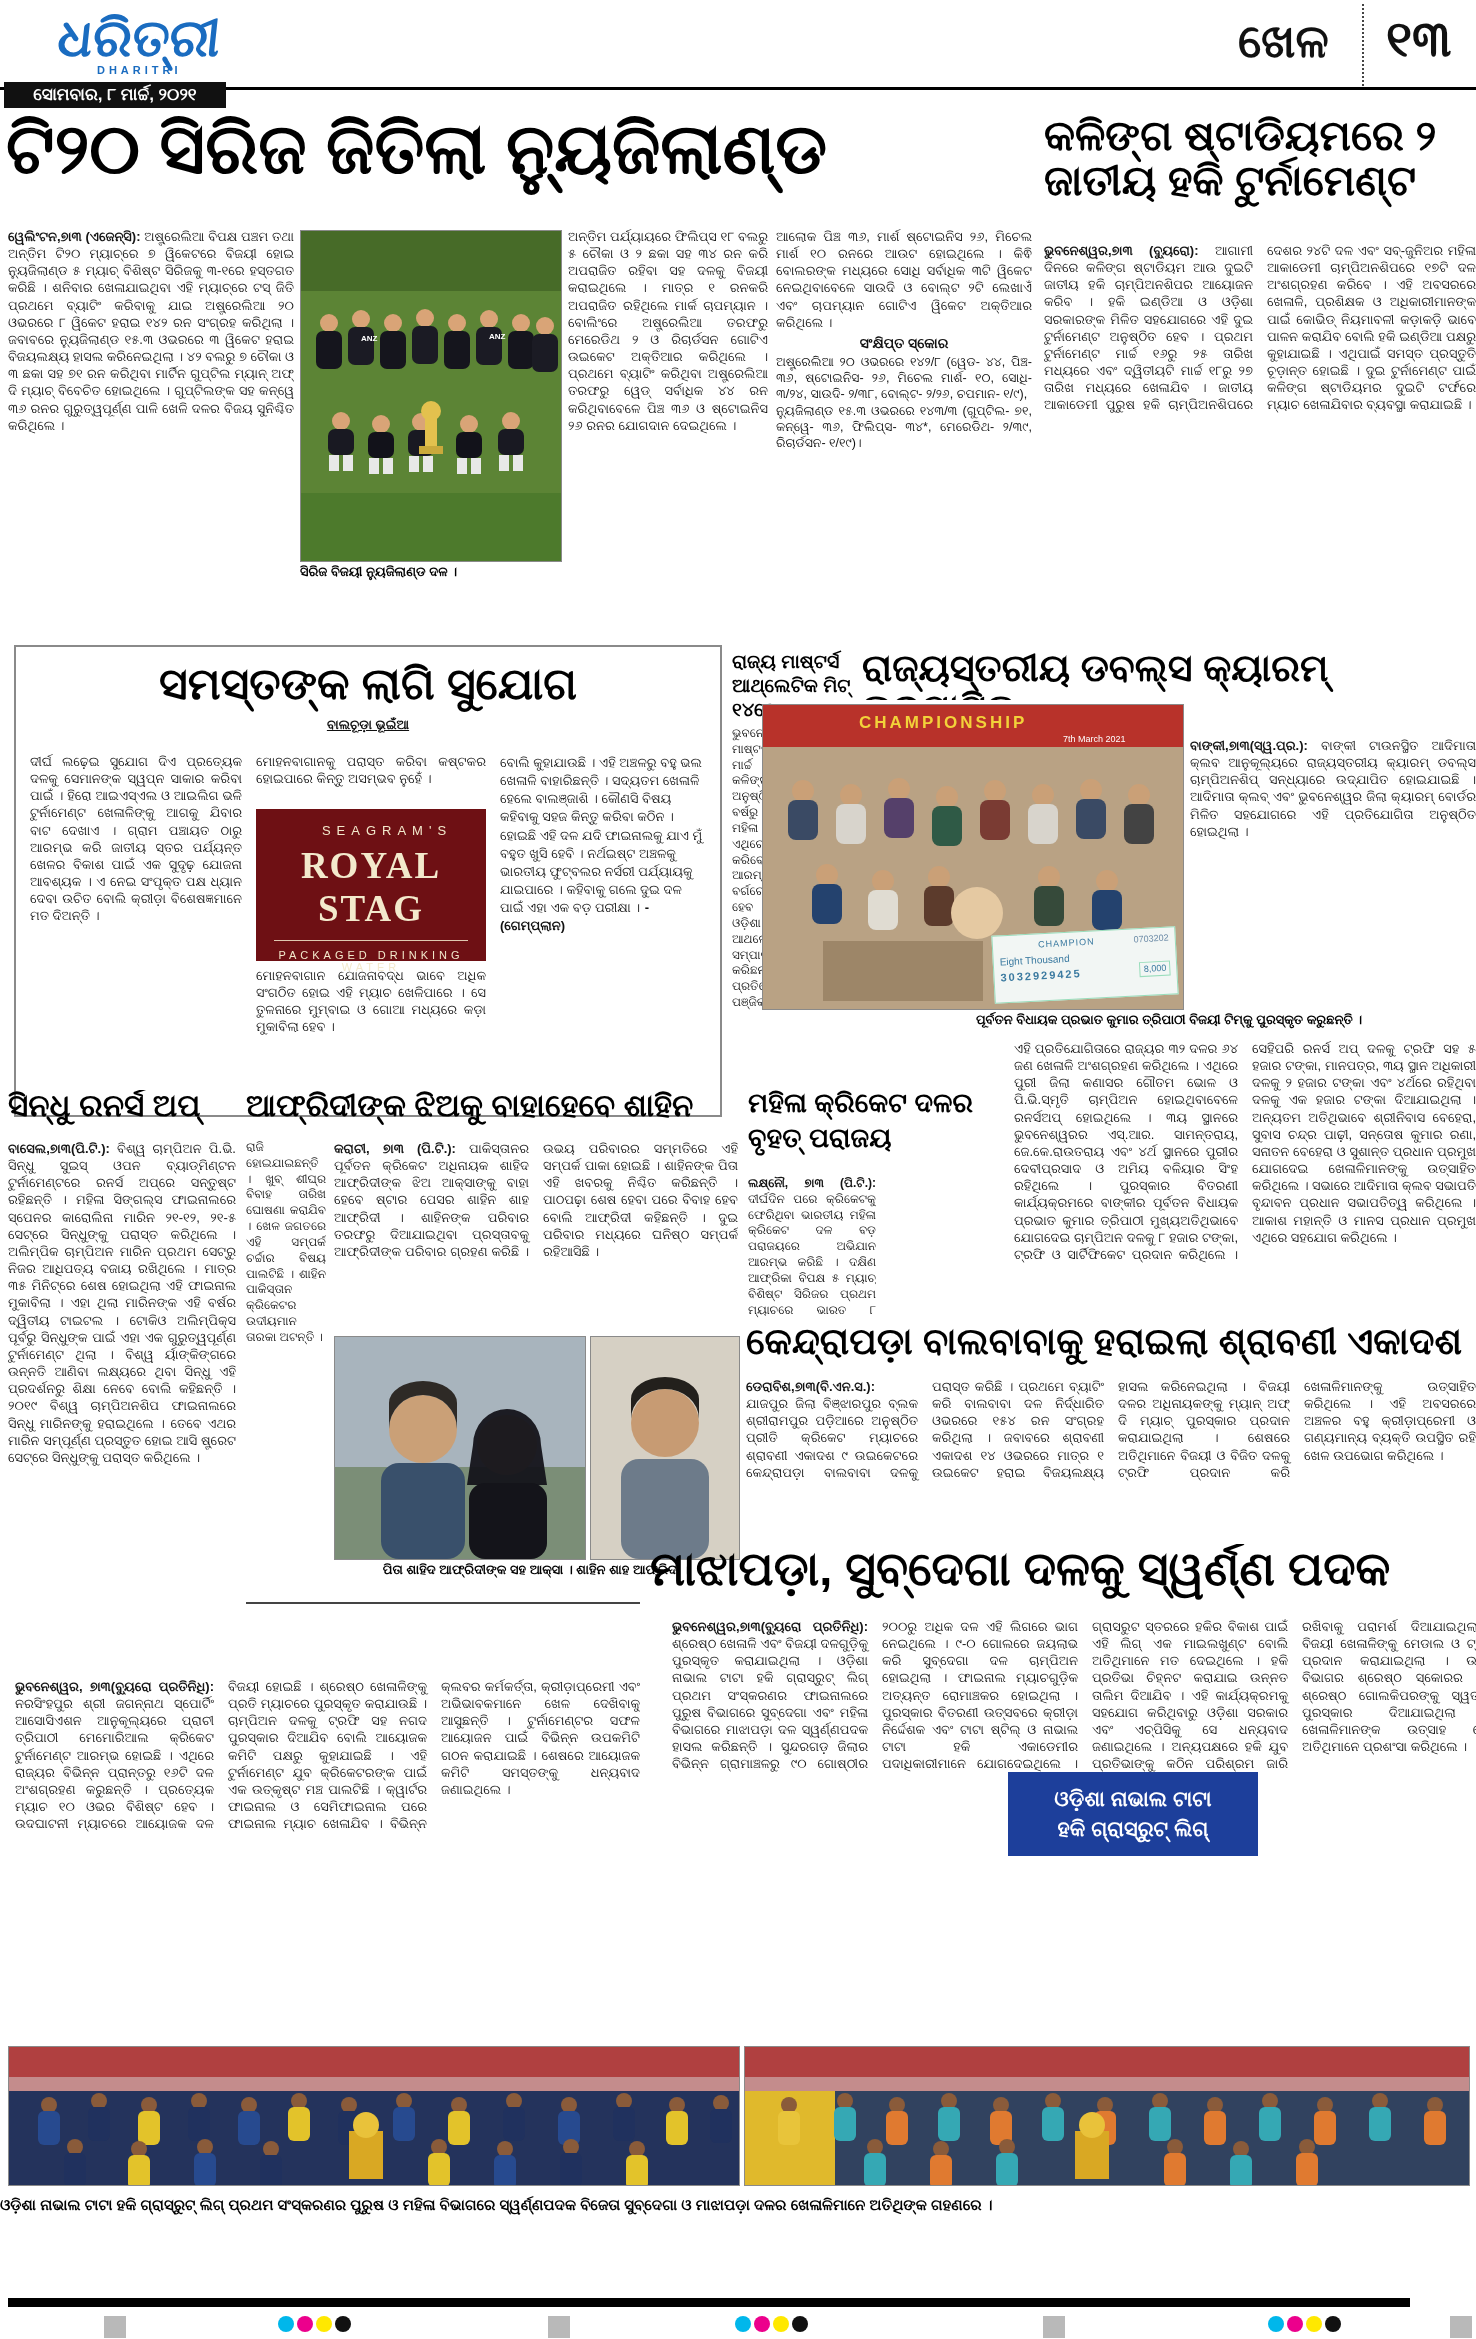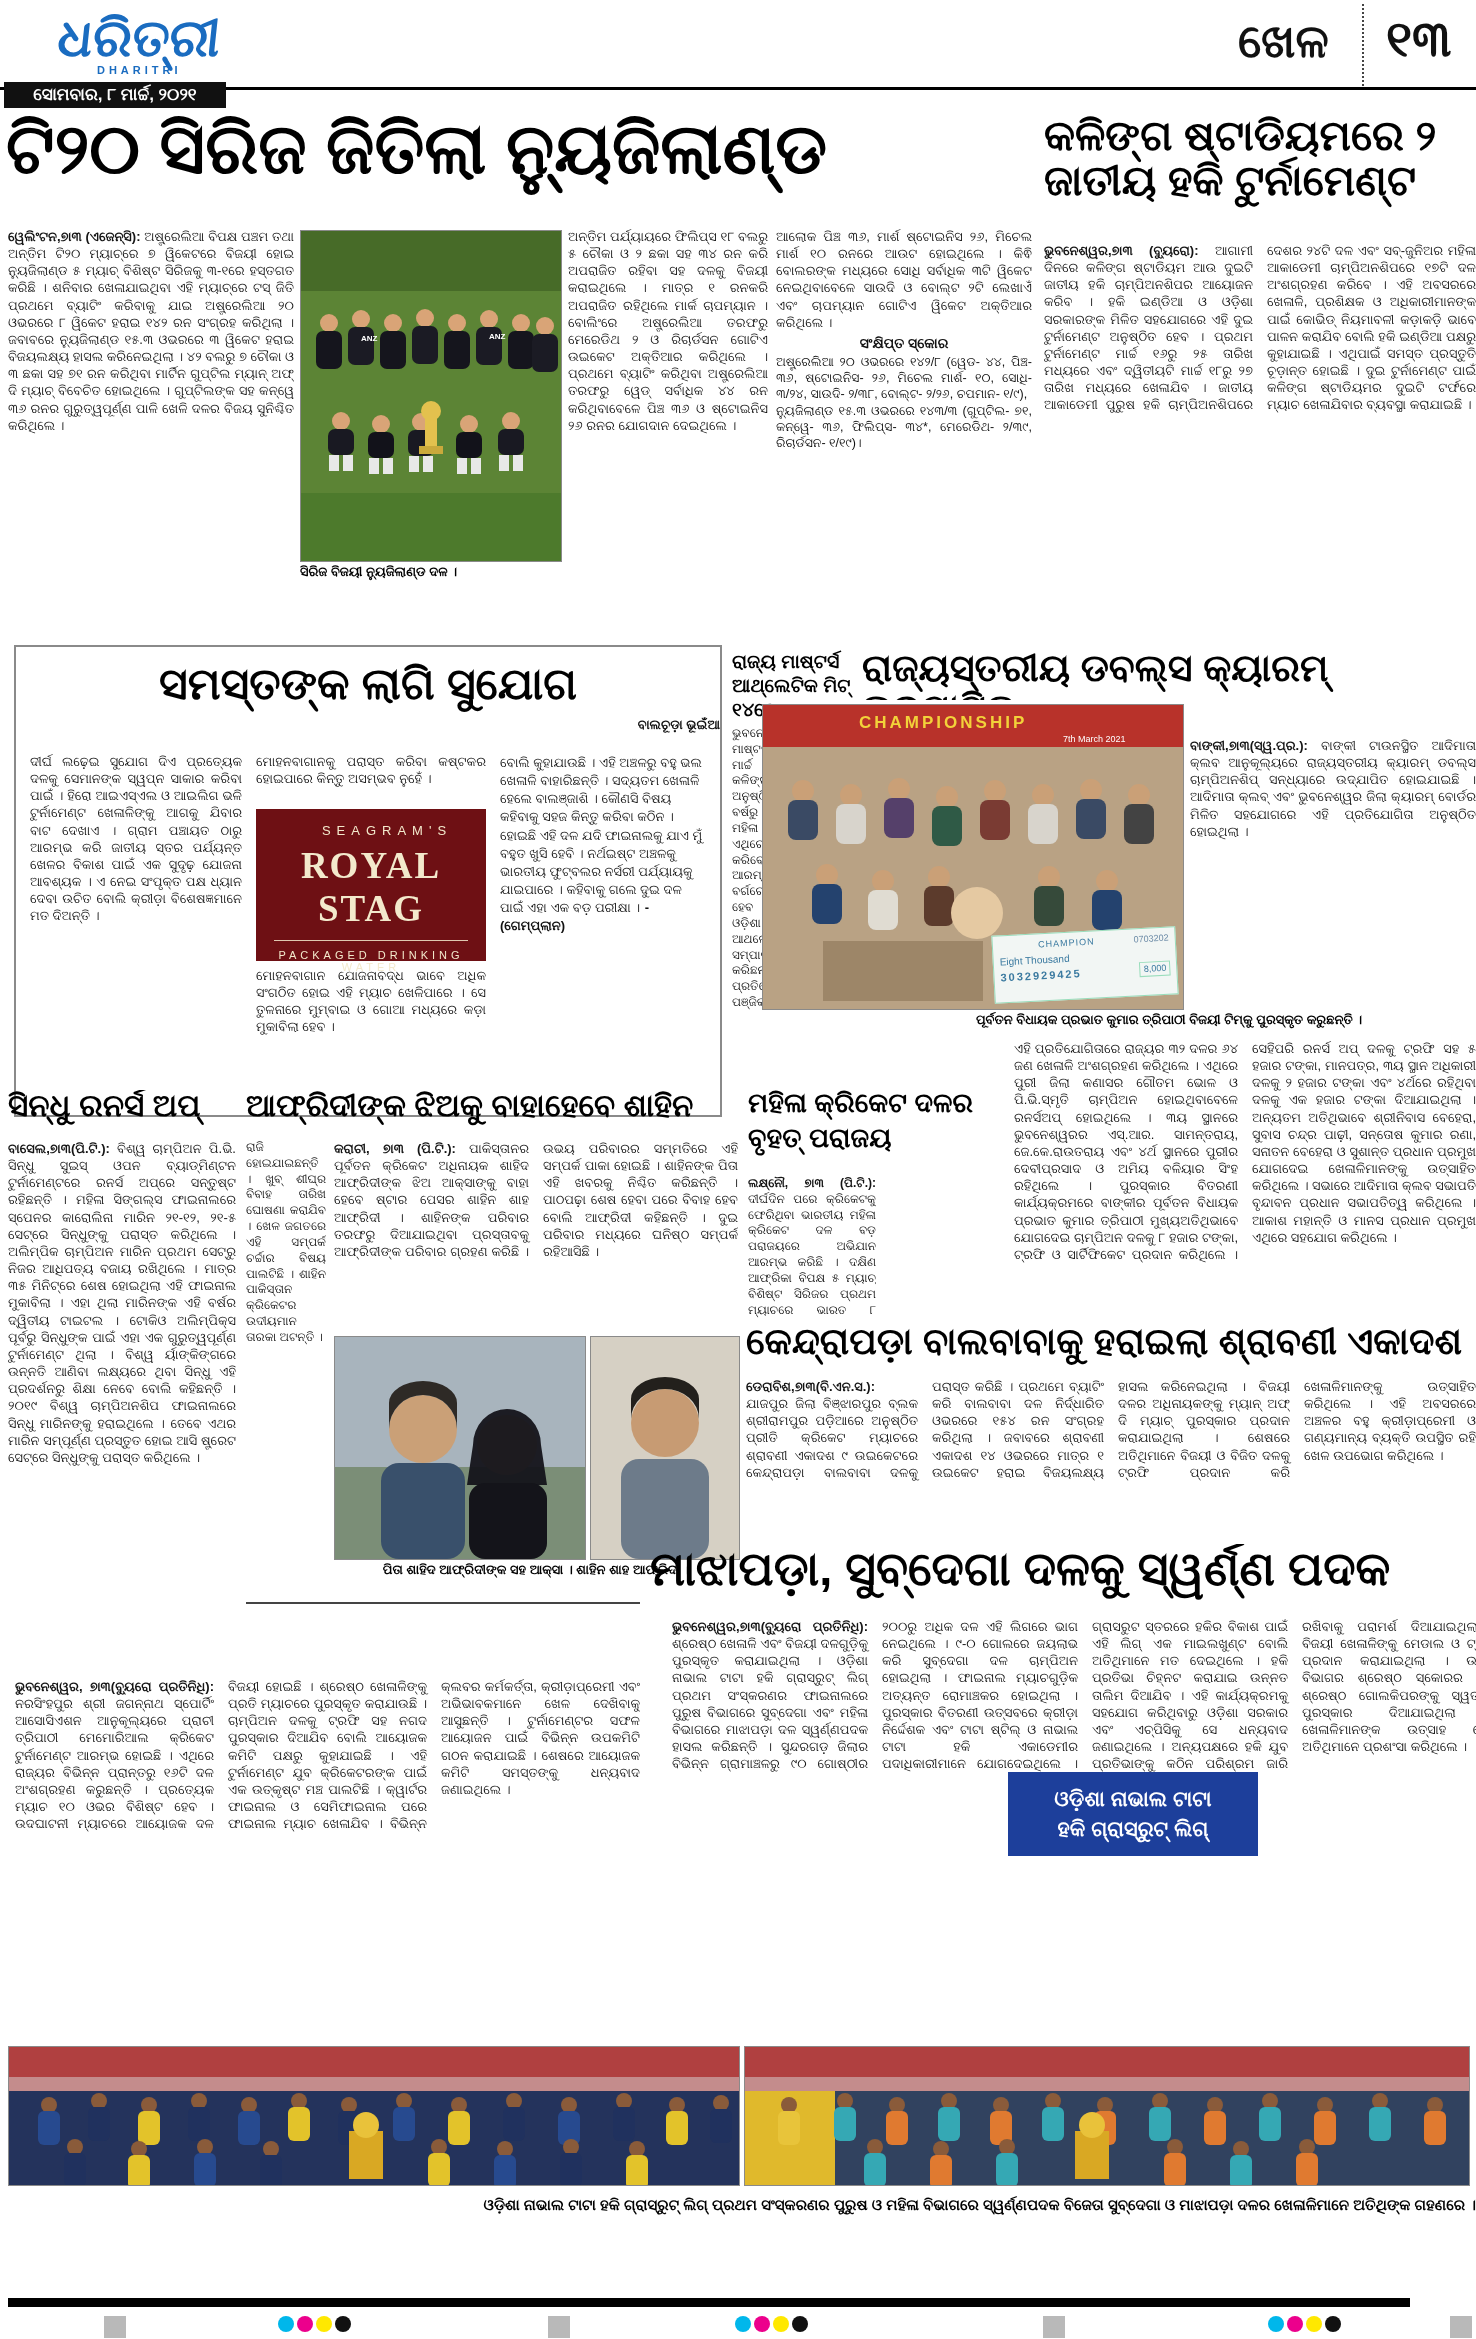--- a/index.html
+++ b/index.html
@@ -113,21 +113,21 @@
     <div>କଳିଙ୍ଗ ଷ୍ଟାଡିୟମରେ ୨</div>
     <div>ଜାତୀୟ ହକି ଟୁର୍ନାମେଣ୍ଟ</div>
   </div>
   <div class="abs body-text cols2 clip" style="left:1044px;top:242px;width:432px;height:378px;">
     <b class="dateline">ଭୁବନେଶ୍ୱର,୭ା୩ (ବ୍ୟୁରୋ):</b>
     <span>ଆଗାମୀ ଦିନରେ କଳିଙ୍ଗ ଷ୍ଟାଡିୟମ ଆଉ ଦୁଇଟି ଜାତୀୟ ହକି ଚାମ୍ପିଅନଶିପର ଆୟୋଜନ କରିବ । ହକି ଇଣ୍ଡିଆ ଓ ଓଡ଼ିଶା ସରକାରଙ୍କ ମିଳିତ ସହଯୋଗରେ ଏହି ଦୁଇ ଟୁର୍ନାମେଣ୍ଟ ଅନୁଷ୍ଠିତ ହେବ । ପ୍ରଥମ ଟୁର୍ନାମେଣ୍ଟ ମାର୍ଚ୍ଚ ୧୬ରୁ ୨୫ ତାରିଖ ମଧ୍ୟରେ ଏବଂ ଦ୍ୱିତୀୟଟି ମାର୍ଚ୍ଚ ୧୮ରୁ ୨୭ ତାରିଖ ମଧ୍ୟରେ ଖେଳାଯିବ । ଜାତୀୟ ଆକାଡେମୀ ପୁରୁଷ ହକି ଚାମ୍ପିଅନଶିପରେ ଦେଶର ୨୪ଟି ଦଳ ଏବଂ ସବ୍-ଜୁନିଅର ମହିଳା ଆକାଡେମୀ ଚାମ୍ପିଅନଶିପରେ ୧୭ଟି ଦଳ ଅଂଶଗ୍ରହଣ କରିବେ । ଏହି ଅବସରରେ ଖେଳାଳି, ପ୍ରଶିକ୍ଷକ ଓ ଅଧିକାରୀମାନଙ୍କ ପାଇଁ କୋଭିଡ୍ ନିୟମାବଳୀ କଡ଼ାକଡ଼ି ଭାବେ ପାଳନ କରାଯିବ ବୋଲି ହକି ଇଣ୍ଡିଆ ପକ୍ଷରୁ କୁହାଯାଇଛି । ଏଥିପାଇଁ ସମସ୍ତ ପ୍ରସ୍ତୁତି ଚୂଡ଼ାନ୍ତ ହୋଇଛି । ଦୁଇ ଟୁର୍ନାମେଣ୍ଟ ପାଇଁ କଳିଙ୍ଗ ଷ୍ଟାଡିୟମର ଦୁଇଟି ଟର୍ଫରେ ମ୍ୟାଚ ଖେଳାଯିବାର ବ୍ୟବସ୍ଥା କରାଯାଇଛି ।</span>
   </div>
 
   <div class="abs" style="left:14px;top:645px;width:704px;height:468px;border:2px solid #8a8a8a;">
     <div class="hl clip" style="margin:14px 20px 0 20px;font-size:44px;text-align:center;height:56px;">ସମସ୍ତଙ୍କ ଲାଗି ସୁଯୋଗ</div>
-    <div class="clip" style="text-align:right;font-weight:bold;font-size:13px;height:20px;">ବାଲଚୂଡ଼ା ଭୂଇଁଆ</div>
+    <div class="clip" style="text-align:center;font-weight:bold;font-size:13px;height:20px;text-decoration:underline;">ବାଲଚୂଡ଼ା ଭୂଇଁଆ</div>
     <div class="abs body-text clip" style="left:14px;top:106px;width:212px;height:346px;">ଦୀର୍ଘ ଲଢ଼େଇ ସୁଯୋଗ ଦିଏ ପ୍ରତ୍ୟେକ ଦଳକୁ ସେମାନଙ୍କ ସ୍ୱପ୍ନ ସାକାର କରିବା ପାଇଁ । ହିରୋ ଆଇଏସ୍ଏଲ ଓ ଆଇଲିଗ ଭଳି ଟୁର୍ନାମେଣ୍ଟ ଖେଳାଳିଙ୍କୁ ଆଗକୁ ଯିବାର ବାଟ ଦେଖାଏ । ଗ୍ରାମ ପଞ୍ଚାୟତ ଠାରୁ ଆରମ୍ଭ କରି ଜାତୀୟ ସ୍ତର ପର୍ଯ୍ୟନ୍ତ ଖେଳର ବିକାଶ ପାଇଁ ଏକ ସୁଦୃଢ଼ ଯୋଜନା ଆବଶ୍ୟକ । ଏ ନେଇ ସଂପୃକ୍ତ ପକ୍ଷ ଧ୍ୟାନ ଦେବା ଉଚିତ ବୋଲି କ୍ରୀଡ଼ା ବିଶେଷଜ୍ଞମାନେ ମତ ଦିଅନ୍ତି ।</div>
     <div class="abs clip" style="left:240px;top:106px;width:230px;height:346px;">
       <div class="body-text clip" style="height:56px;">ମୋହନବାଗାନକୁ ପରାସ୍ତ କରିବା କଷ୍ଟକର ହୋଇପାରେ କିନ୍ତୁ ଅସମ୍ଭବ ନୁହେଁ ।</div>
 
       <div class="ad" style="width:100%;height:152px;">
         <div class="brand">SEAGRAM'S</div>
         <div class="name">ROYAL STAG</div>
         <div class="line"></div>
         <div class="tag">PACKAGED DRINKING WATER</div>
       </div>
@@ -323,21 +323,21 @@
       <use href="#tq" x="130" y="100" fill="#35a8b4"></use>
         <use href="#tq" x="196" y="102" fill="#e07a30"></use>
       <use href="#tq" x="262" y="100" fill="#35a8b4"></use>
         <use href="#tq" x="430" y="100" fill="#e07a30"></use>
       <use href="#tq" x="496" y="102" fill="#35a8b4"></use>
         <use href="#tq" x="562" y="100" fill="#e07a30"></use>
       <rect x="330" y="84" width="34" height="48" fill="#d9a823"></rect>
       <circle cx="347" cy="78" r="13" fill="#e9c23a"></circle>
     </svg>
   </div>
-  <div class="abs caption clip" style="left:0;top:2196px;width:1476px;height:26px;text-align:right;font-size:15px;">ଓଡ଼ିଶା ନାଭାଲ ଟାଟା ହକି ଗ୍ରାସ୍‌ରୁଟ୍ ଲିଗ୍ ପ୍ରଥମ ସଂସ୍କରଣର ପୁରୁଷ ଓ ମହିଳା ବିଭାଗରେ ସ୍ୱର୍ଣ୍ଣପଦକ ବିଜେତା ସୁବ୍‌ଦେଗା ଓ ମାଝାପଡ଼ା ଦଳର ଖେଳାଳିମାନେ ଅତିଥିଙ୍କ ଗହଣରେ ।</div>
+  <div class="abs caption clip" style="left:0;top:2196px;width:1476px;height:26px;text-align:left;font-size:15px;">ଓଡ଼ିଶା ନାଭାଲ ଟାଟା ହକି ଗ୍ରାସ୍‌ରୁଟ୍ ଲିଗ୍ ପ୍ରଥମ ସଂସ୍କରଣର ପୁରୁଷ ଓ ମହିଳା ବିଭାଗରେ ସ୍ୱର୍ଣ୍ଣପଦକ ବିଜେତା ସୁବ୍‌ଦେଗା ଓ ମାଝାପଡ଼ା ଦଳର ଖେଳାଳିମାନେ ଅତିଥିଙ୍କ ଗହଣରେ ।</div>
 
   <div class="abs rule" style="left:8px;top:2298px;width:1402px;height:9px;"></div>
   <div class="abs" style="left:0;top:2316px;width:1476px;height:23px;">
     <span class="regsq abs" style="left:104px;"></span>
     <span class="abs" style="left:278px;">
       <span class="dot" style="background:#00b7eb;"></span><span class="dot" style="background:#ec008c;"></span><span class="dot" style="background:#ffe800;"></span><span class="dot" style="background:#111;"></span>
     </span>
     <span class="regsq abs" style="left:548px;"></span>
     <span class="abs" style="left:735px;">
       <span class="dot" style="background:#00b7eb;"></span><span class="dot" style="background:#ec008c;"></span><span class="dot" style="background:#ffe800;"></span><span class="dot" style="background:#111;"></span>

